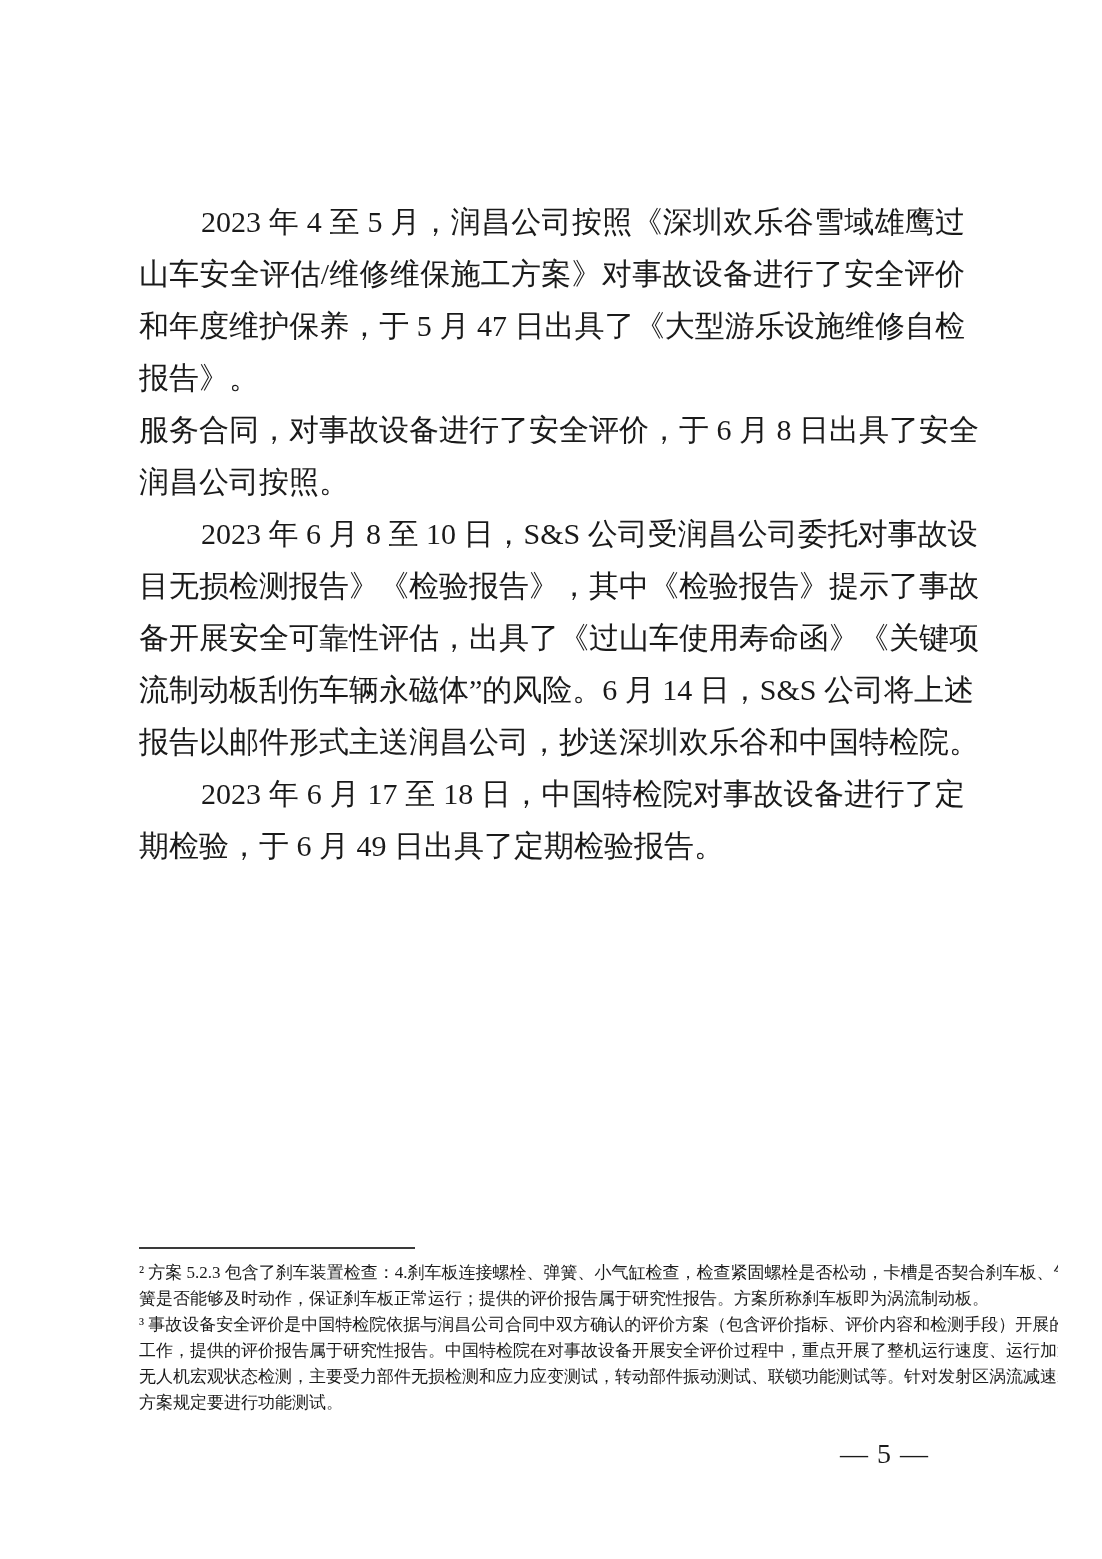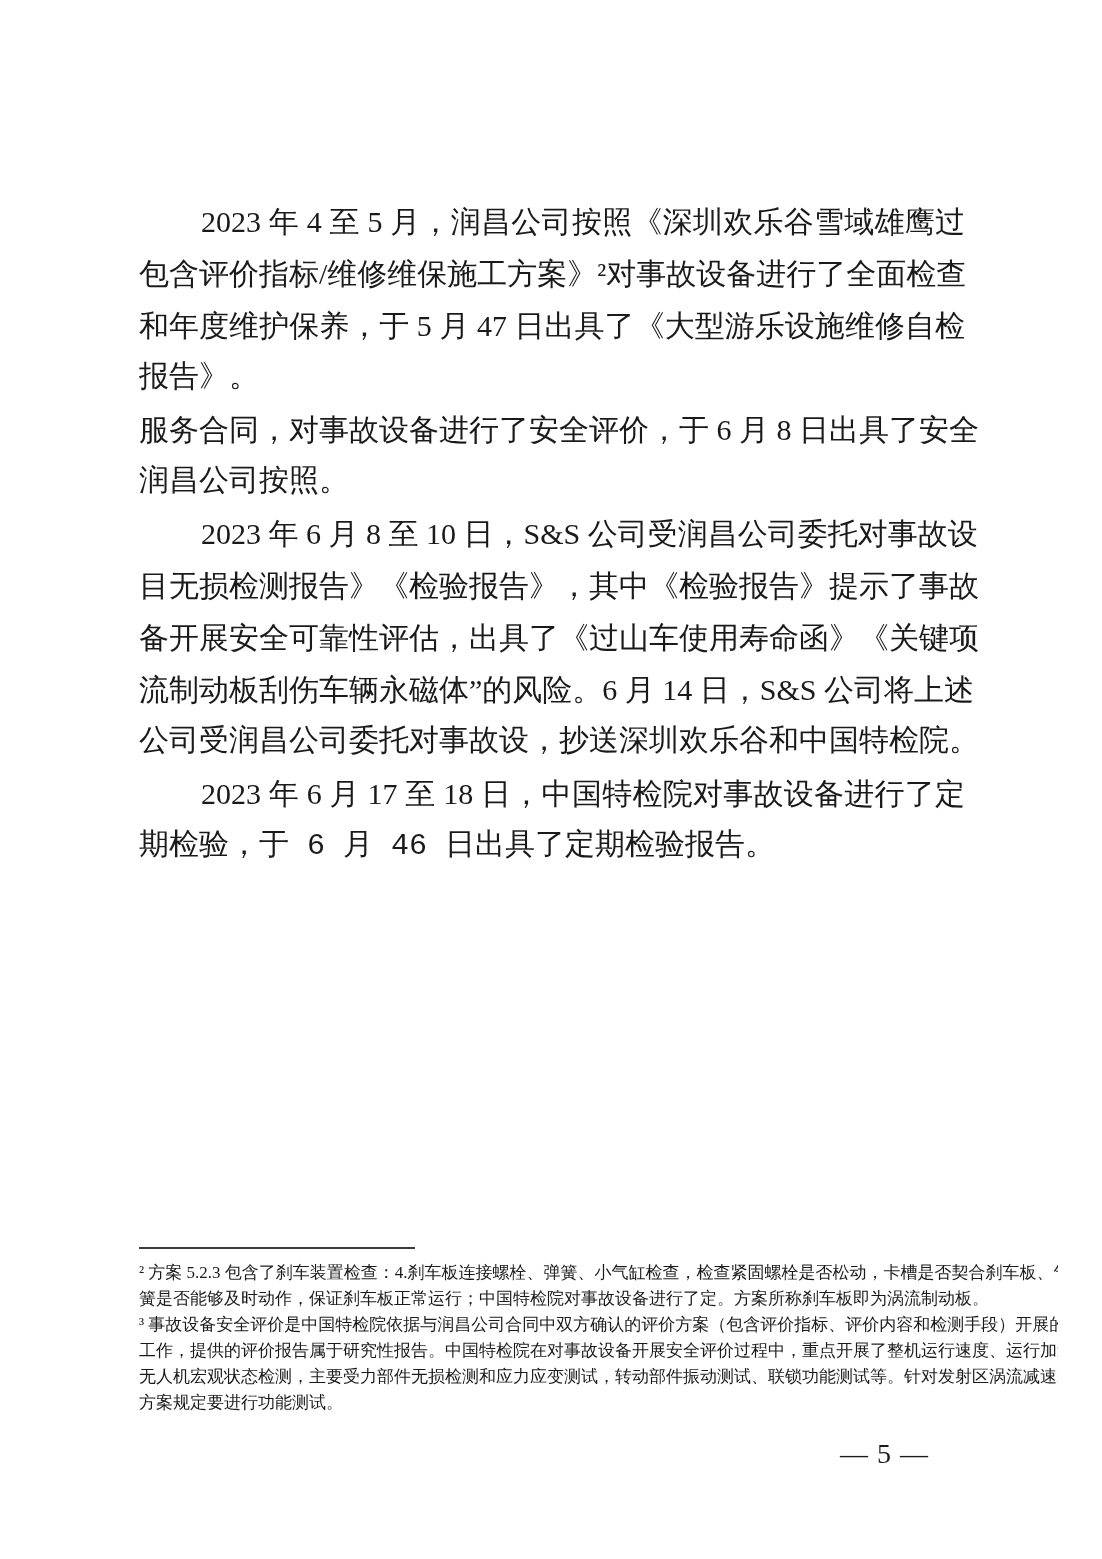--- a/index.html
+++ b/index.html
@@ -29,21 +29,20 @@
     line-height: 52px;
     text-align: justify;
     text-align-last: justify;
     white-space: nowrap;
   }
   .content .line.first-line {
     padding-left: 62px;
   }
   .content .line.last-line {
     text-align-last: left;
-    font-family: Liberation Mono, monospace;
   }
   
   .footnote-sep {
     position: absolute;
     left: 139px;
     top: 1247px;
     width: 276px;
     height: 2px;
     background: #3a3a3a;
   }
@@ -76,47 +75,47 @@
   }
 </style>
 </head>
 <body>
 
 <div class="page">
 
   <main class="content">
       <div>
         <div class="line first-line">2023 年 4 至 5 月，润昌公司按照《深圳欢乐谷雪域雄鹰过</div>
-        <div class="line">包含评价指标/维修维保施工方案》²对事故设备进行了全面检查</div>
+        <div class="line">山车安全评估/维修维保施工方案》对事故设备进行了安全评价</div>
         <div class="line">和年度维护保养，于 5 月 47 日出具了《大型游乐设施维修自检</div>
         <div class="line last-line">报告》。</div>
       </div>
       <div>
         <div class="line">服务合同，对事故设备进行了安全评价，于 6 月 8 日出具了安全</div>
         <div class="line last-line">润昌公司按照。</div>
       </div>
       <div>
         <div class="line first-line">2023 年 6 月 8 至 10 日，S&amp;S 公司受润昌公司委托对事故设</div>
         <div class="line">目无损检测报告》《检验报告》，其中《检验报告》提示了事故</div>
         <div class="line">备开展安全可靠性评估，出具了《过山车使用寿命函》《关键项</div>
         <div class="line">流制动板刮伤车辆永磁体”的风险。6 月 14 日，S&amp;S 公司将上述</div>
-        <div class="line last-line">公司受润昌公司委托对事故设，抄送深圳欢乐谷和中国特检院。</div>
+        <div class="line last-line">报告以邮件形式主送润昌公司，抄送深圳欢乐谷和中国特检院。</div>
       </div>
       <div>
         <div class="line first-line">2023 年 6 月 17 至 18 日，中国特检院对事故设备进行了定</div>
-        <div class="line last-line">期检验，于 6 月 46 日出具了定期检验报告。</div>
+        <div class="line last-line">期检验，于 6 月 49 日出具了定期检验报告。</div>
       </div>
     </main>
 
   <div class="footnote-sep"></div>
 
   <section class="footnotes">
       <div>
         <div class="line">² 方案 5.2.3 包含了刹车装置检查：4.刹车板连接螺栓、弹簧、小气缸检查，检查紧固螺栓是否松动，卡槽是否契合刹车板、气缸和弹</div>
-        <div class="line last-line">簧是否能够及时动作，保证刹车板正常运行；中国特检院对事故设备进行了定。方案所称刹车板即为涡流制动板。</div>
+        <div class="line last-line">簧是否能够及时动作，保证刹车板正常运行；提供的评价报告属于研究性报告。方案所称刹车板即为涡流制动板。</div>
       </div>
       <div>
         <div class="line">³ 事故设备安全评价是中国特检院依据与润昌公司合同中双方确认的评价方案（包含评价指标、评价内容和检测手段）开展的技术服务</div>
         <div class="line">工作，提供的评价报告属于研究性报告。中国特检院在对事故设备开展安全评价过程中，重点开展了整机运行速度、运行加速度测试，</div>
         <div class="line">无人机宏观状态检测，主要受力部件无损检测和应力应变测试，转动部件振动测试、联锁功能测试等。针对发射区涡流减速装置，评价</div>
         <div class="line last-line">方案规定要进行功能测试。</div>
       </div>
     </section>
 
   <div class="page-number">— 5 —</div>

